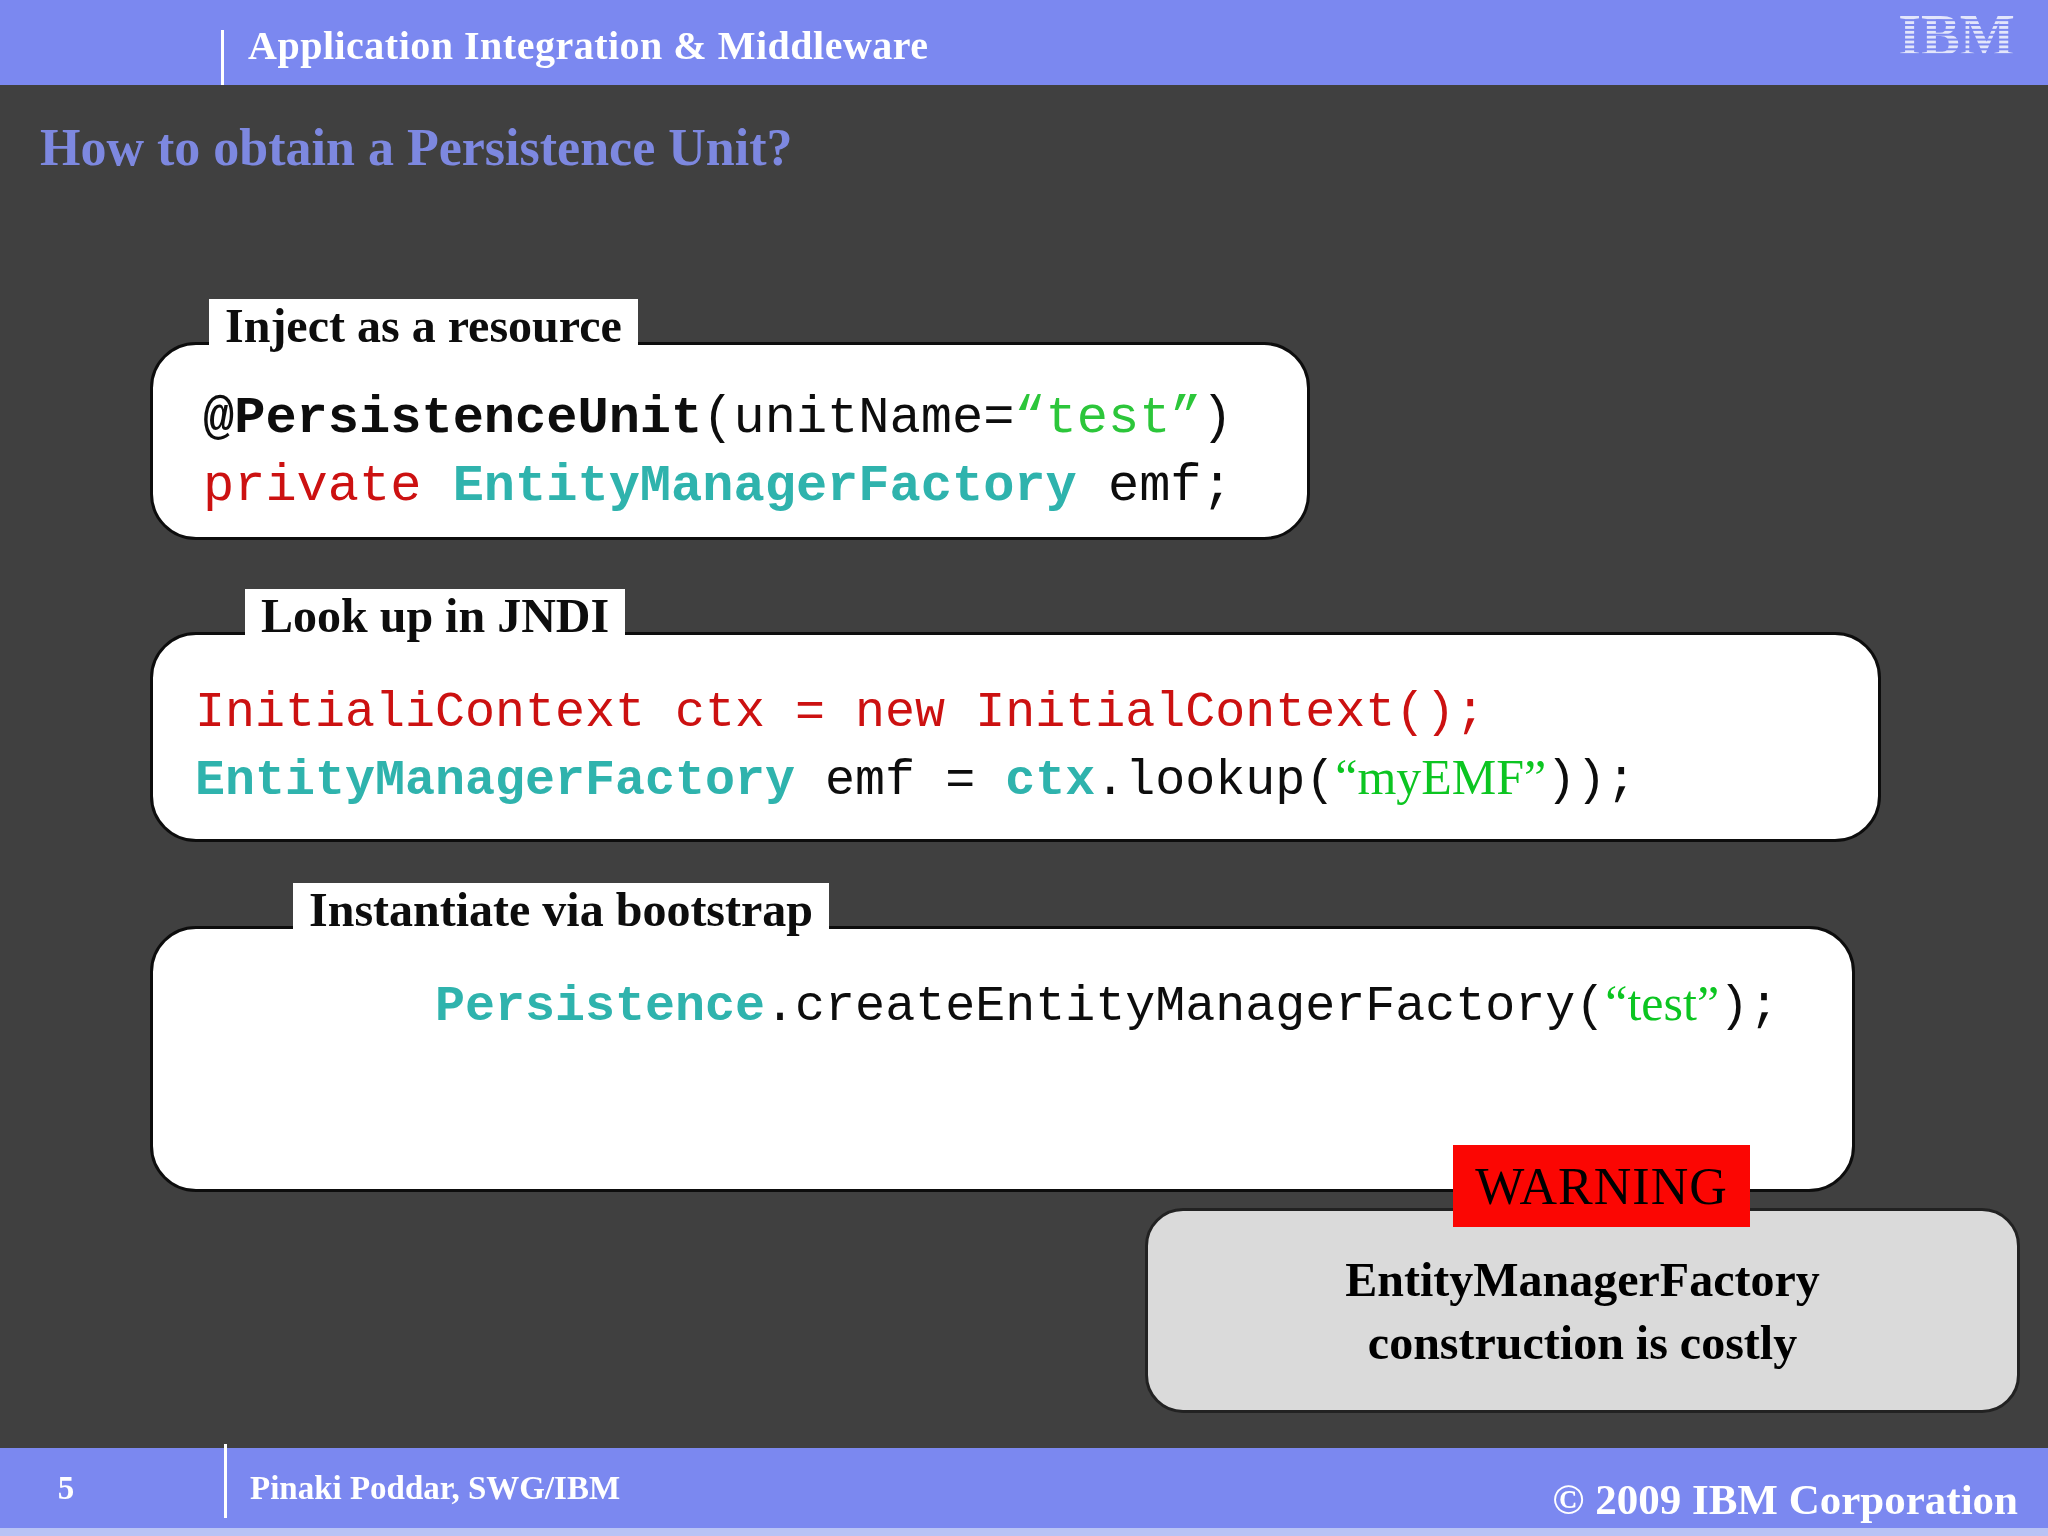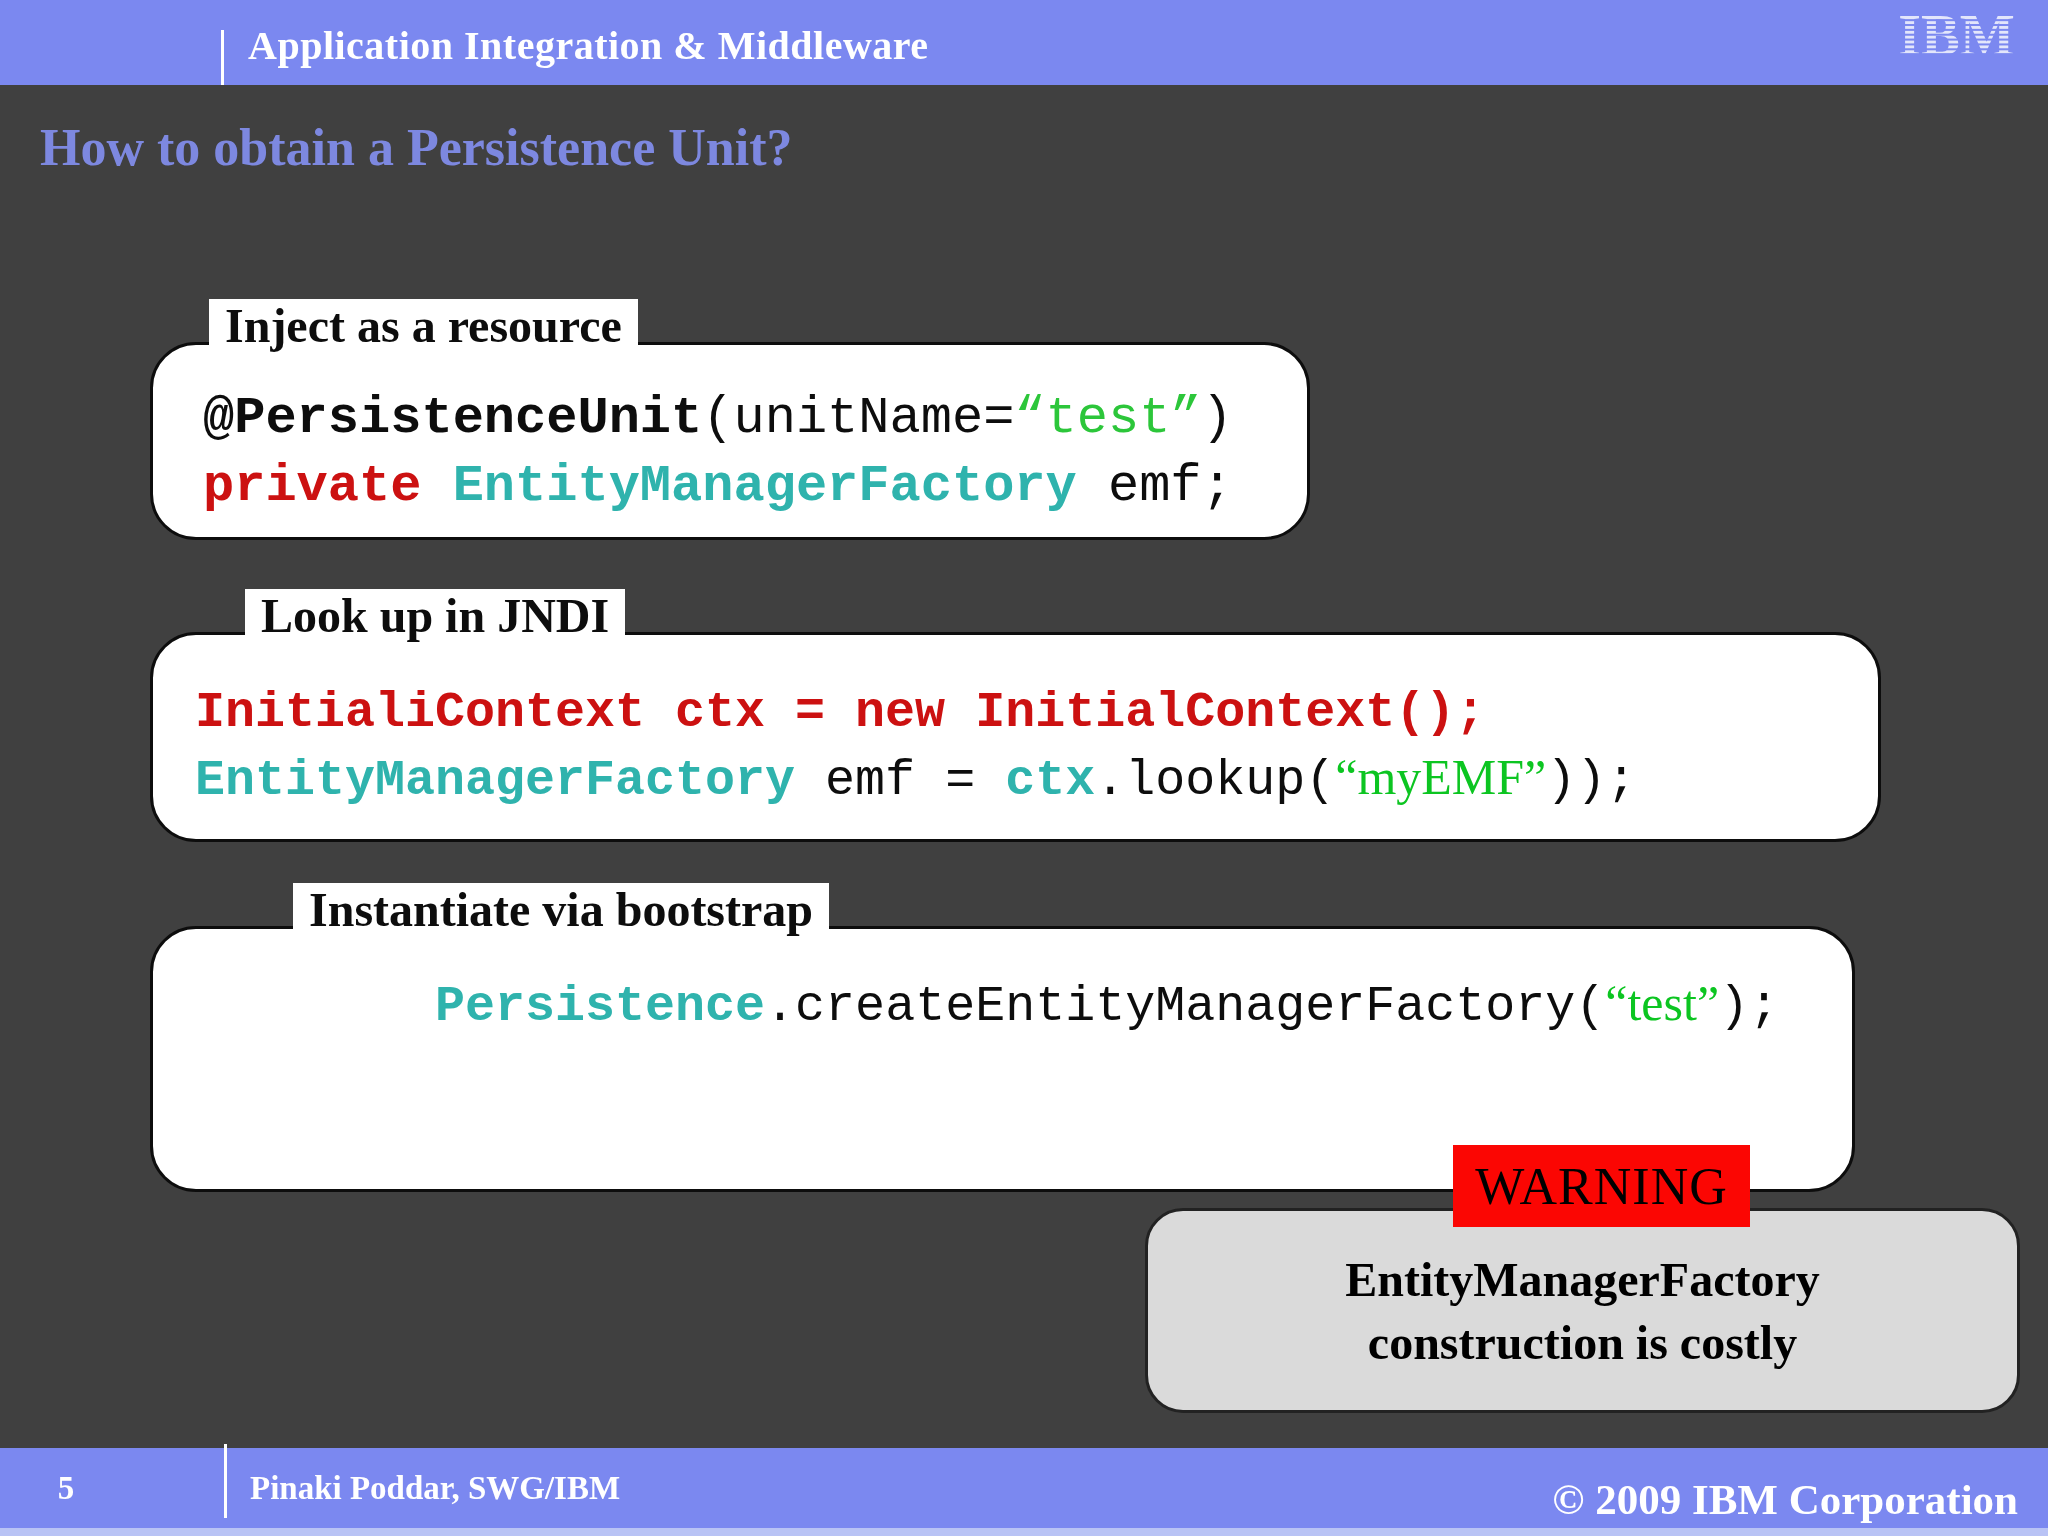--- a/index.html
+++ b/index.html
@@ -51,21 +51,21 @@
   .box-0 .code{font-size:52px;line-height:68px;}
   .box-1{left:150px;top:632px;width:1731px;height:210px;padding:46px 0 0 42px;}
   .box-1 .box-label{left:92px;}
   .box-1 .code{font-size:50px;line-height:64px;}
   .box-2{left:150px;top:926px;width:1705px;height:266px;padding:42px 0 0 42px;}
   .box-2 .box-label{left:140px;}
   .box-2 .code{font-size:50px;line-height:64px;}
 
   .seg-kb{font-weight:bold;color:var(--ink);}
   .seg-pl{color:var(--ink);}
-  .seg-rb{font-weight:bold;color:var(--code-red);}
+  .seg-rb{font-weight:normal;color:var(--code-red);}
   .seg-tb{font-weight:bold;color:var(--code-teal);}
   .seg-sg{color:var(--green-mono);}
   .seg-ss{color:var(--green-serif);font-family:"Liberation Serif",serif;}
 
   
   .warn-badge{
     position:absolute;left:1453px;top:1145px;width:297px;height:82px;background:var(--warn-red);
     display:flex;align-items:center;justify-content:center;
     font-size:52px;font-weight:normal;color:#000;letter-spacing:1px;z-index:3;
   }

